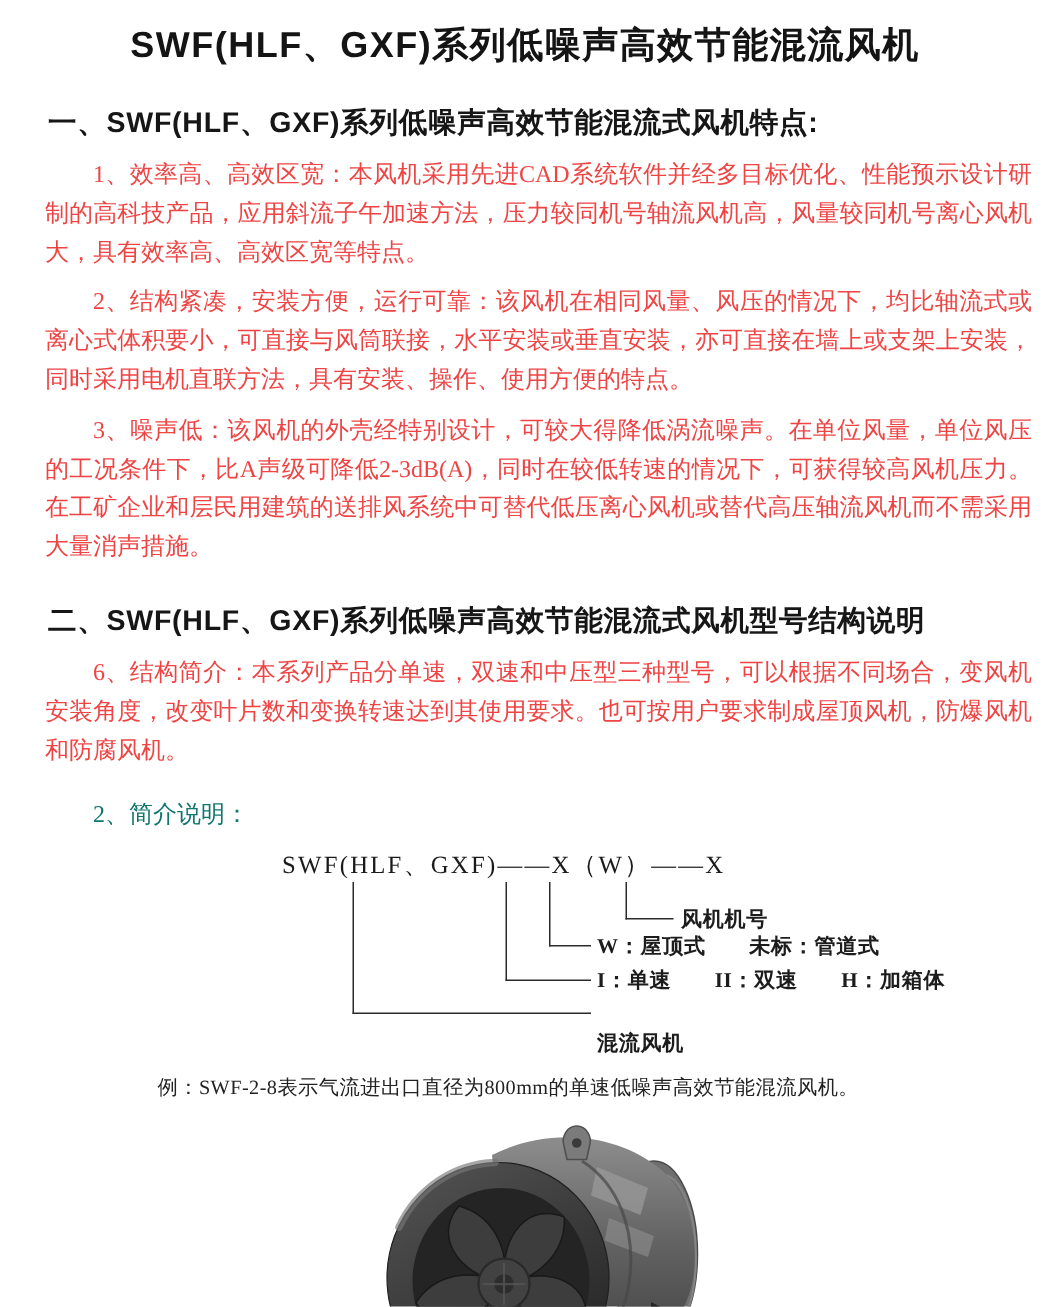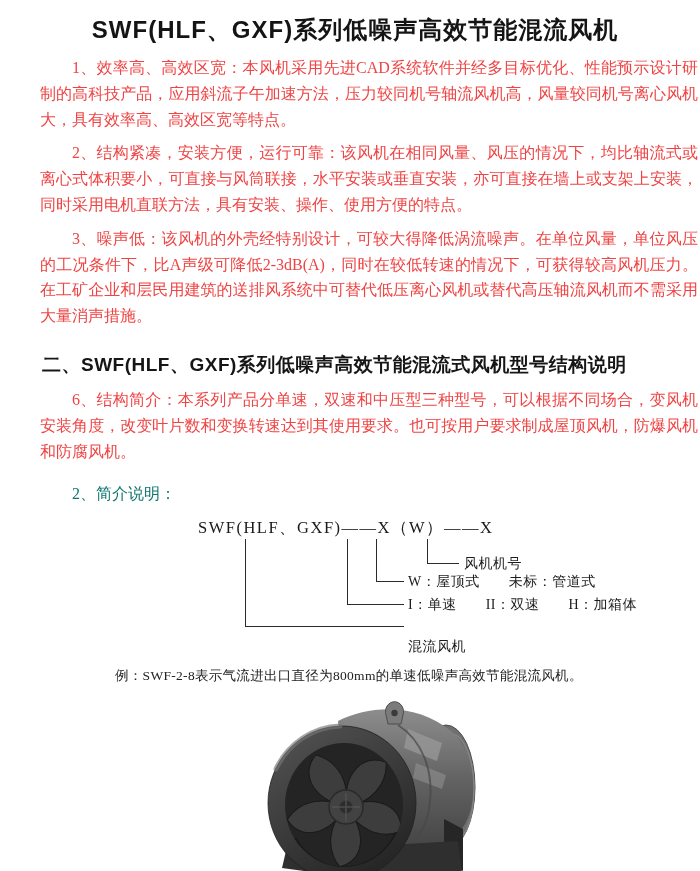--- a/index.html
+++ b/index.html
@@ -7,21 +7,21 @@
     width: 700px; height: 871px;
     background: #ffffff;
     font-family: "Liberation Serif", "DejaVu Serif", serif;
     color: #1c1c1c;
     overflow: hidden;
   }
   .page {
     position: relative;
     width: 700px; height: 871px;
     box-sizing: border-box;
-    padding: 12px 10px 0 40px;
+    padding: 12px 10px 0 30px;
   }
   .title {
     margin: 2px 20px 0 0;
     text-align: center;
     font-family: "Liberation Sans", "DejaVu Sans", sans-serif;
     font-weight: bold;
     font-size: 24px;
     letter-spacing: 1px;
     color: #141414;
   }
@@ -67,39 +67,41 @@
   }
   .vline, .hline { position: absolute; background: #2b2b2b; }
   .vline { width: 1px; }
   .hline { height: 1px; }
   .dlabel {
     position: absolute;
     font-size: 14px;
     white-space: nowrap;
     color: #1c1c1c;
     letter-spacing: 0.5px;
+    font-weight: bold;
   }
   .example {
     margin: 26px 0 0 75px;
     font-size: 13.5px;
     letter-spacing: 0.3px;
     color: #222222;
   }
   .fan-wrap {
     margin: 16px 0 0 208px;
     width: 242px; height: 186px;
   }
 </style>
 </head>
 <body>
 
 <div class="page">
 
   <h1 class="title">SWF(HLF、GXF)系列低噪声高效节能混流风机</h1>
 
+  <h2 class="sec-heading">一、SWF(HLF、GXF)系列低噪声高效节能混流式风机特点:</h2>
 
   <p class="body-text first">1、效率高、高效区宽：本风机采用先进CAD系统软件并经多目标优化、性能预示设计研制的高科技产品，应用斜流子午加速方法，压力较同机号轴流风机高，风量较同机号离心风机大，具有效率高、高效区宽等特点。</p>
   <p class="body-text">2、结构紧凑，安装方便，运行可靠：该风机在相同风量、风压的情况下，均比轴流式或离心式体积要小，可直接与风筒联接，水平安装或垂直安装，亦可直接在墙上或支架上安装，同时采用电机直联方法，具有安装、操作、使用方便的特点。</p>
   <p class="body-text">3、噪声低：该风机的外壳经特别设计，可较大得降低涡流噪声。在单位风量，单位风压的工况条件下，比A声级可降低2-3dB(A)，同时在较低转速的情况下，可获得较高风机压力。在工矿企业和层民用建筑的送排风系统中可替代低压离心风机或替代高压轴流风机而不需采用大量消声措施。</p>
 
   <h2 class="sec-heading">二、SWF(HLF、GXF)系列低噪声高效节能混流式风机型号结构说明</h2>
 
   <p class="body-text first">6、结构简介：本系列产品分单速，双速和中压型三种型号，可以根据不同场合，变风机安装角度，改变叶片数和变换转速达到其使用要求。也可按用户要求制成屋顶风机，防爆风机和防腐风机。</p>
 
   <p class="sub-label">2、简介说明：</p>

